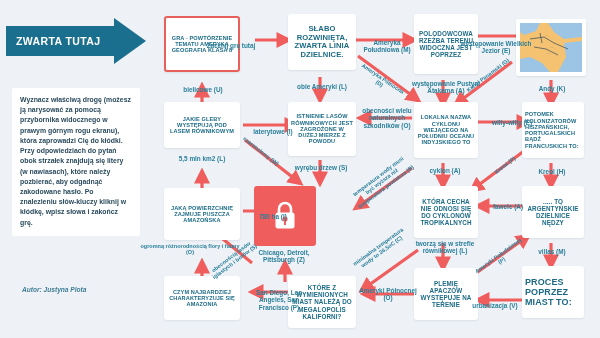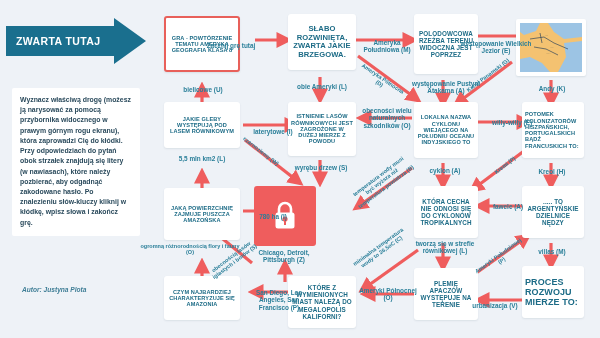--- a/index.html
+++ b/index.html
@@ -209,39 +209,39 @@
   </svg>
 
   <div class="qbox sm start-outline" style="left:164px; top:16px; width:76px; height:56px;">GRA - POWTÓRZENIE TEMATU AMERYKA GEOGRAFIA KLASA 8</div>
 
   <div class="qbox sm" style="left:164px; top:102px; width:76px; height:46px;">JAKIE GLEBY WYSTĘPUJĄ POD LASEM RÓWNIKOWYM</div>
 
   <div class="qbox sm" style="left:164px; top:188px; width:76px; height:52px;">JAKĄ POWIERZCHNIĘ ZAJMUJE PUSZCZA AMAZOŃSKA</div>
 
   <div class="qbox sm" style="left:164px; top:276px; width:76px; height:44px;">CZYM NAJBARDZIEJ CHARAKTERYZUJE SIĘ AMAZONIA</div>
 
-  <div class="qbox big" style="left:288px; top:14px; width:68px; height:56px;">SŁABO ROZWINIĘTA, ZWARTA JAKIE BRZEGOWA.</div>
+  <div class="qbox big" style="left:288px; top:14px; width:68px; height:56px;">SŁABO ROZWINIĘTA, ZWARTA LINIA DZIELNICE.</div>
 
   <div class="qbox sm" style="left:288px; top:102px; width:68px; height:54px;">ISTNIENIE LASÓW RÓWNIKOWYCH JEST ZAGROŻONE W DUŻEJ MIERZE Z POWODU</div>
 
   <div class="qbox med" style="left:288px; top:276px; width:68px; height:52px;">KTÓRE Z WYMIENIONYCH MIAST NALEŻĄ DO MEGALOPOLIS KALIFORNI?</div>
 
   <div class="qbox med" style="left:414px; top:14px; width:64px; height:60px;">POLODOWCOWA RZEŹBA TERENU WIDOCZNA JEST POPRZEZ</div>
 
   <div class="qbox sm" style="left:414px; top:102px; width:64px; height:56px;">LOKALNA NAZWA CYKLONU WIEJĄCEGO NA POŁUDNIU OCEANU INDYJSKIEGO TO</div>
 
   <div class="qbox med" style="left:414px; top:186px; width:64px; height:52px;">KTÓRA CECHA NIE ODNOSI SIĘ DO CYKLONÓW TROPIKALNYCH</div>
 
   <div class="qbox med" style="left:414px; top:268px; width:64px; height:52px;">PLEMIĘ APACZÓW WYSTĘPUJE NA TERENIE</div>
 
   <div class="qbox sm" style="left:522px; top:102px; width:62px; height:56px; text-align:left; justify-content:flex-start;">POTOMEK KOLONIZATORÓW HISZPAŃSKICH, PORTUGALSKICH BĄDŹ FRANCUSKICH TO:</div>
 
   <div class="qbox med" style="left:522px; top:186px; width:62px; height:52px;">..... TO ARGENTYŃSKIE DZIELNICE NĘDZY</div>
 
-  <div class="qbox" style="left:522px; top:266px; width:62px; height:52px; font-size:9px; text-align:left; justify-content:flex-start;">PROCES ROZWOJU MIERZE TO:</div>
+  <div class="qbox" style="left:522px; top:266px; width:62px; height:52px; font-size:9px; text-align:left; justify-content:flex-start;">PROCES POPRZEZ MIAST TO:</div>
 
   <div id="lock-tile">
     <svg width="28" height="32" viewBox="0 0 28 32">
       <path d="M8,13 L8,9 a6,6 0 0 1 12,0 L20,13" fill="none" stroke="#ffffff" stroke-width="2.6"></path>
       <rect x="4.5" y="12.5" width="19" height="16" rx="2.5" fill="#ffffff"></rect>
       <circle cx="14" cy="19" r="2.6" fill="#ef5d5d"></circle>
       <rect x="13" y="19" width="2" height="6" fill="#ef5d5d"></rect>
     </svg>
   </div>
 

